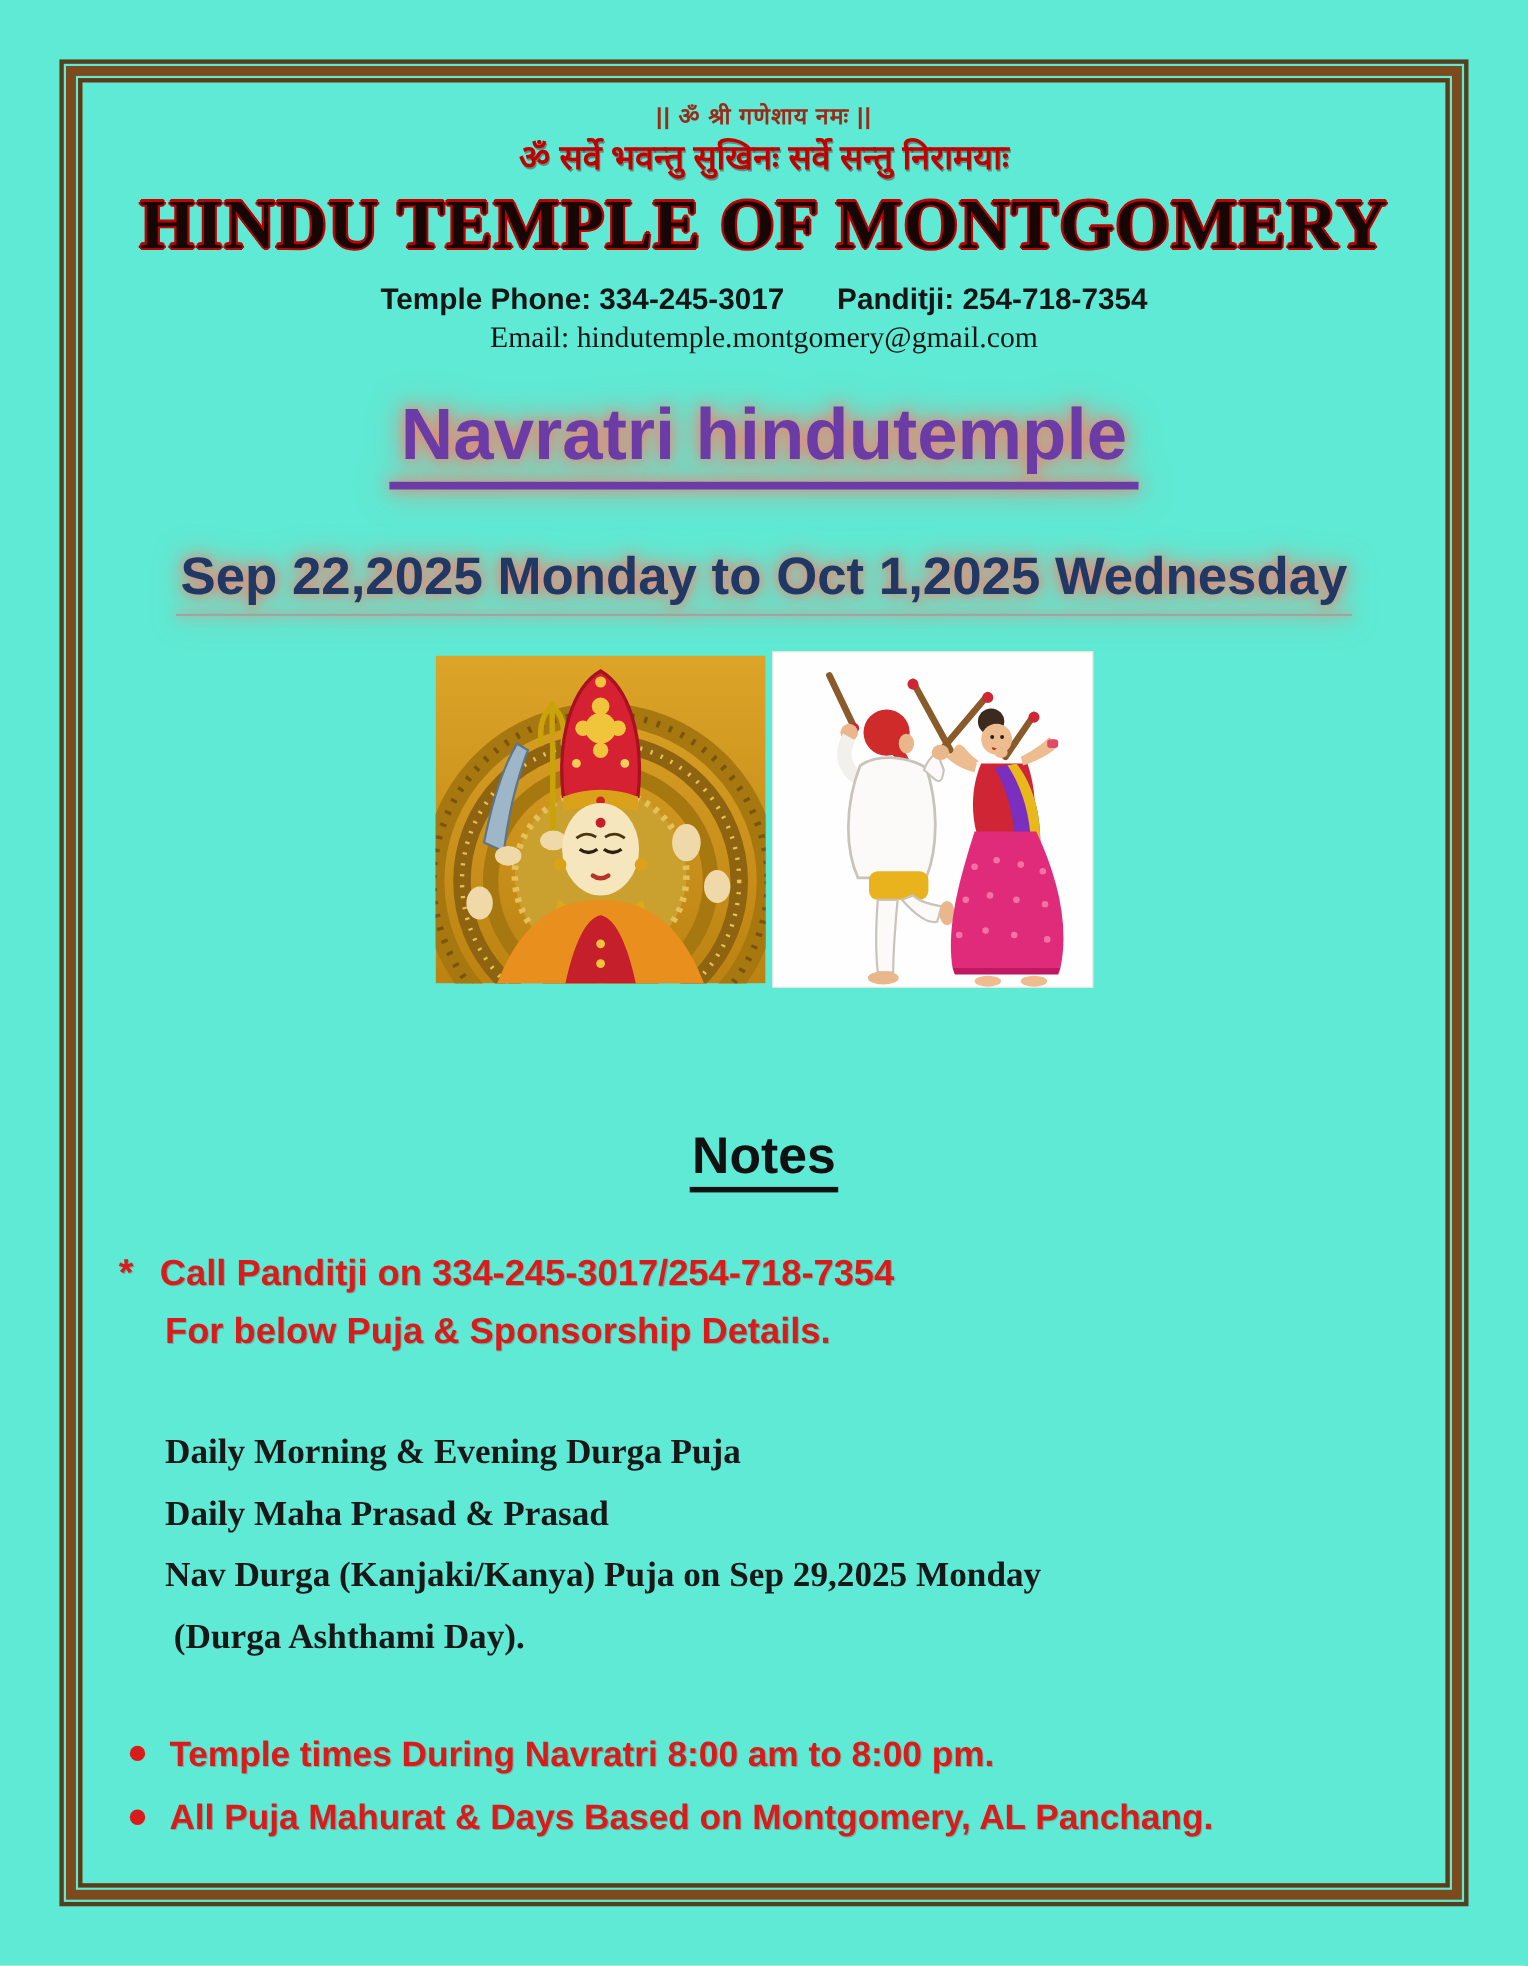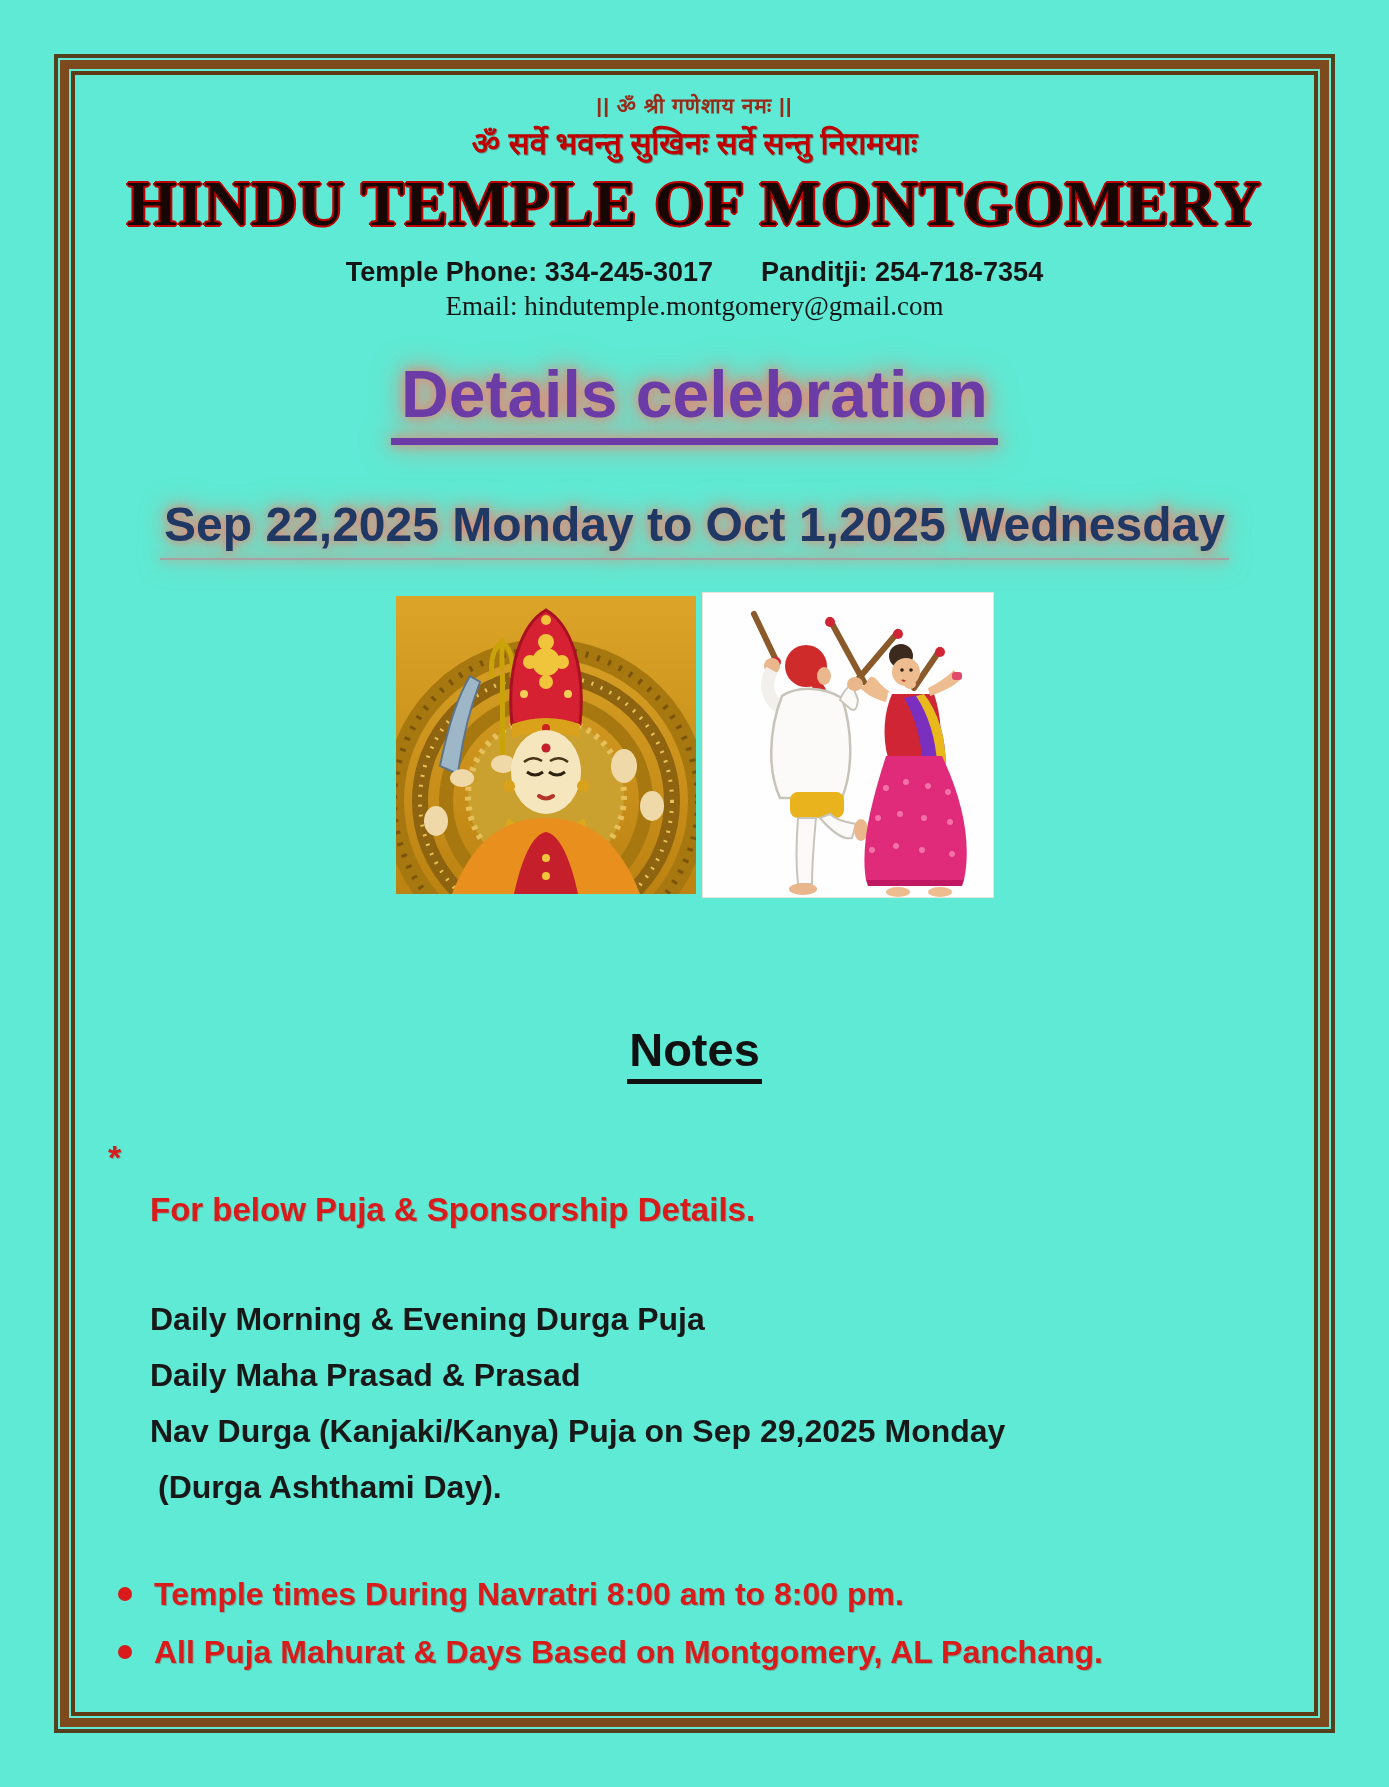--- a/index.html
+++ b/index.html
@@ -75,21 +75,21 @@
   }
   .call-line .star{font-size:34px;}
   .call-line2{
     margin-top:14px;padding-left:70px;
     font-size:33px;font-weight:bold;color:#da1b1b;
     text-shadow:1px 1px 0 rgba(120,10,5,.25);
   }
   .puja-block{margin-top:62px;padding-left:70px;}
   .puja-line{
     font-size:32px;font-weight:bold;color:#181818;
-    line-height:56px;white-space:nowrap;
+    line-height:56px;white-space:nowrap;font-family:Liberation Serif, serif;
   }
   .puja-line.indent-sm{padding-left:8px;}
   .bullet-list{margin-top:50px;padding-left:38px;}
   .bullet-item{
     display:flex;align-items:center;gap:22px;
     font-size:32px;font-weight:bold;color:#da1b1b;
     line-height:58px;white-space:nowrap;
     text-shadow:1px 1px 0 rgba(120,10,5,.25);
   }
   .bullet-dot{
@@ -114,21 +114,21 @@
 
     <div class="temple-title">HINDU TEMPLE OF MONTGOMERY</div>
 
     <div class="phone-row">
       <span>Temple Phone: 334-245-3017</span>
       <span>Panditji: 254-718-7354</span>
     </div>
     <div class="email-line">Email: hindutemple.montgomery@gmail.com</div>
 
     <div class="event-title-wrap">
-      <span class="event-title">Details celebration</span>
+      <span class="event-title">Navratri hindutemple</span>
     </div>
 
     <div class="event-dates-wrap">
       <span class="event-dates">Sep 22,2025 Monday to Oct 1,2025 Wednesday</span>
     </div>
 
     <div class="images-row">
 
       <svg class="img-box" width="300" height="298" viewBox="0 0 300 298">
         <defs>
@@ -253,20 +253,21 @@
       </svg>
     </div>
 
     <div class="notes-heading-wrap">
       <span class="notes-heading">Notes</span>
     </div>
 
     <div class="notes-body">
       <div class="call-line">
         <span class="star">*</span>
+        <span>Call Panditji on 334-245-3017/254-718-7354</span>
       </div>
       <div class="call-line2">For below Puja &amp; Sponsorship Details.</div>
 
       <div class="puja-block">
         <div class="puja-line">Daily Morning &amp; Evening Durga Puja</div>
         <div class="puja-line">Daily Maha Prasad &amp; Prasad</div>
         <div class="puja-line">Nav Durga (Kanjaki/Kanya) Puja on Sep 29,2025 Monday</div>
         <div class="puja-line indent-sm">(Durga Ashthami Day).</div>
       </div>
 

